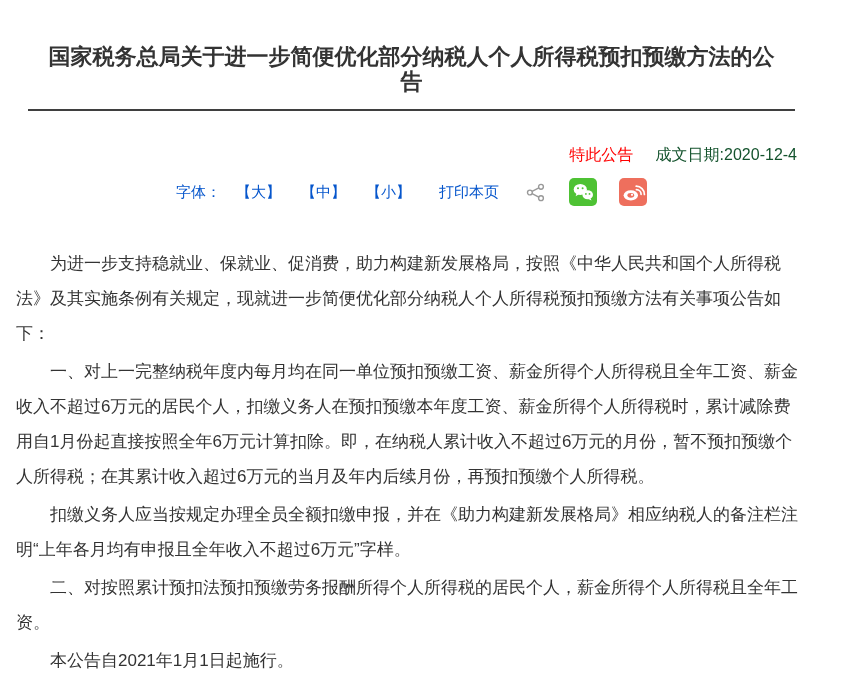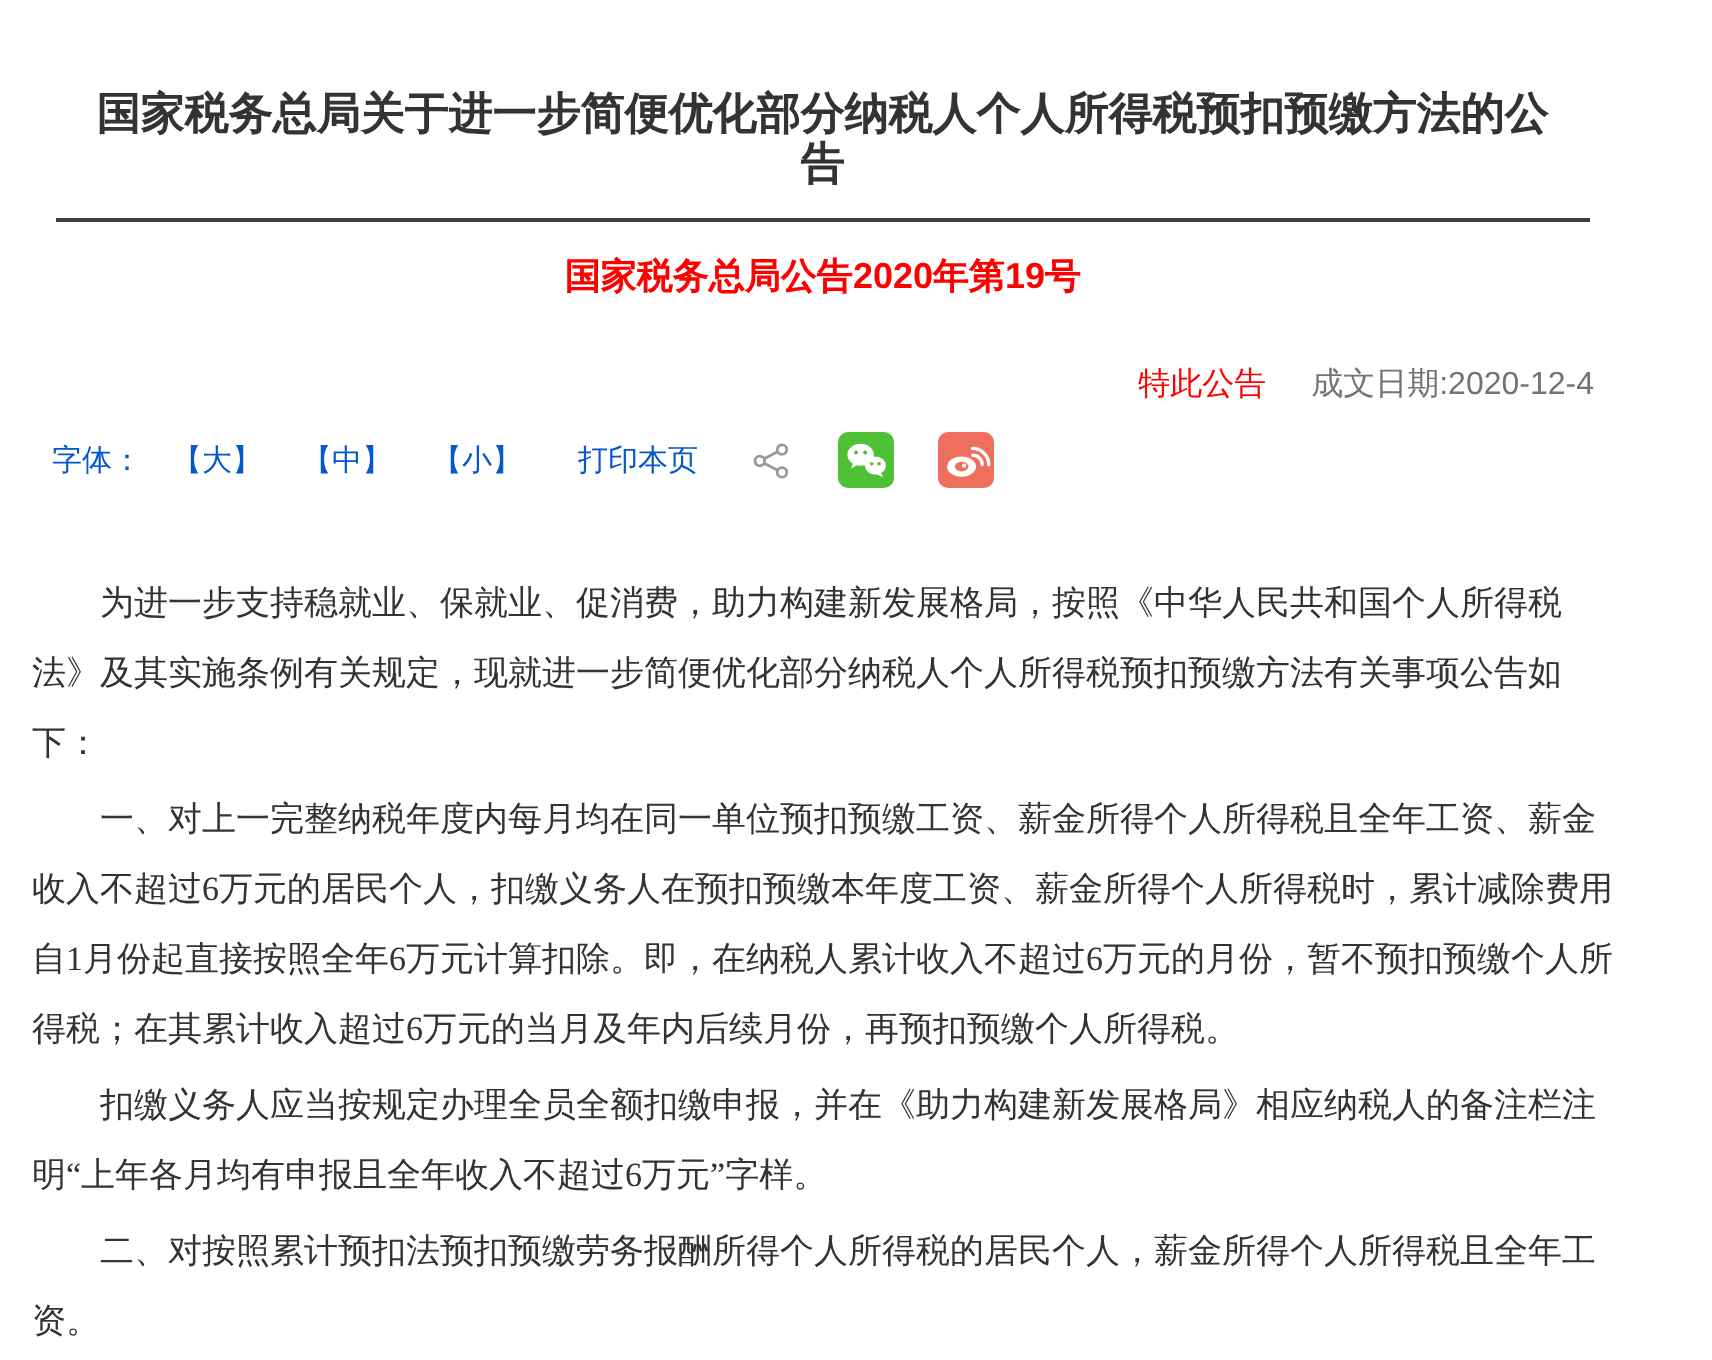--- a/index.html
+++ b/index.html
@@ -29,26 +29,26 @@
     font-weight: bold;
     color: #ff0000;
   }
   .meta {
     margin: 35px 26px 0 26px;
     text-align: right;
     font-size: 16px;
     line-height: 18px;
   }
   .meta .status { color: #ff0000; }
-  .meta .date { color: #737373; margin-left: 18px; }
+  .meta .date { color: #14532d; margin-left: 18px; }
 
   .toolbar {
     margin: 14px 26px 0 26px;
     display: flex;
-    justify-content: flex-start;
+    justify-content: center;
     align-items: center;
     height: 28px;
     gap: 13px;
   }
   .toolbar .t-label,
   .toolbar .t-link {
     color: #0656cc;
     font-size: 15px;
     text-decoration: none;
     cursor: pointer;
@@ -67,40 +67,38 @@
 
   .body {
     margin: 40px 16px 0 16px;
     color: #333333;
     font-size: 17px;
     line-height: 35px;
   }
   .body p {
     text-indent: 2em;
     margin: 0 0 3px 0;
-    font-family: Liberation Serif, serif;
   }
   .body p.signature {
     text-indent: 0;
     text-align: right;
     margin-top: 6px;
     margin-right: 4px;
     margin-bottom: 0;
   }
 </style>
 </head>
 <body>
 
 <div class="page">
 
   <h1 class="title">国家税务总局关于进一步简便优化部分纳税人个人所得税预扣预缴方法的公告</h1>
 
   <div class="rule"></div>
 
-  <h2 class="doc-no">国家税务总局公告2020年第19号</h2>
 
   <div class="meta">
     <span class="status">特此公告</span>
     <span class="date">成文日期:2020-12-4</span>
   </div>
 
   <div class="toolbar">
     <span class="t-label">字体：</span>
     <a class="t-link">【大】</a>
     <a class="t-link">【中】</a>

